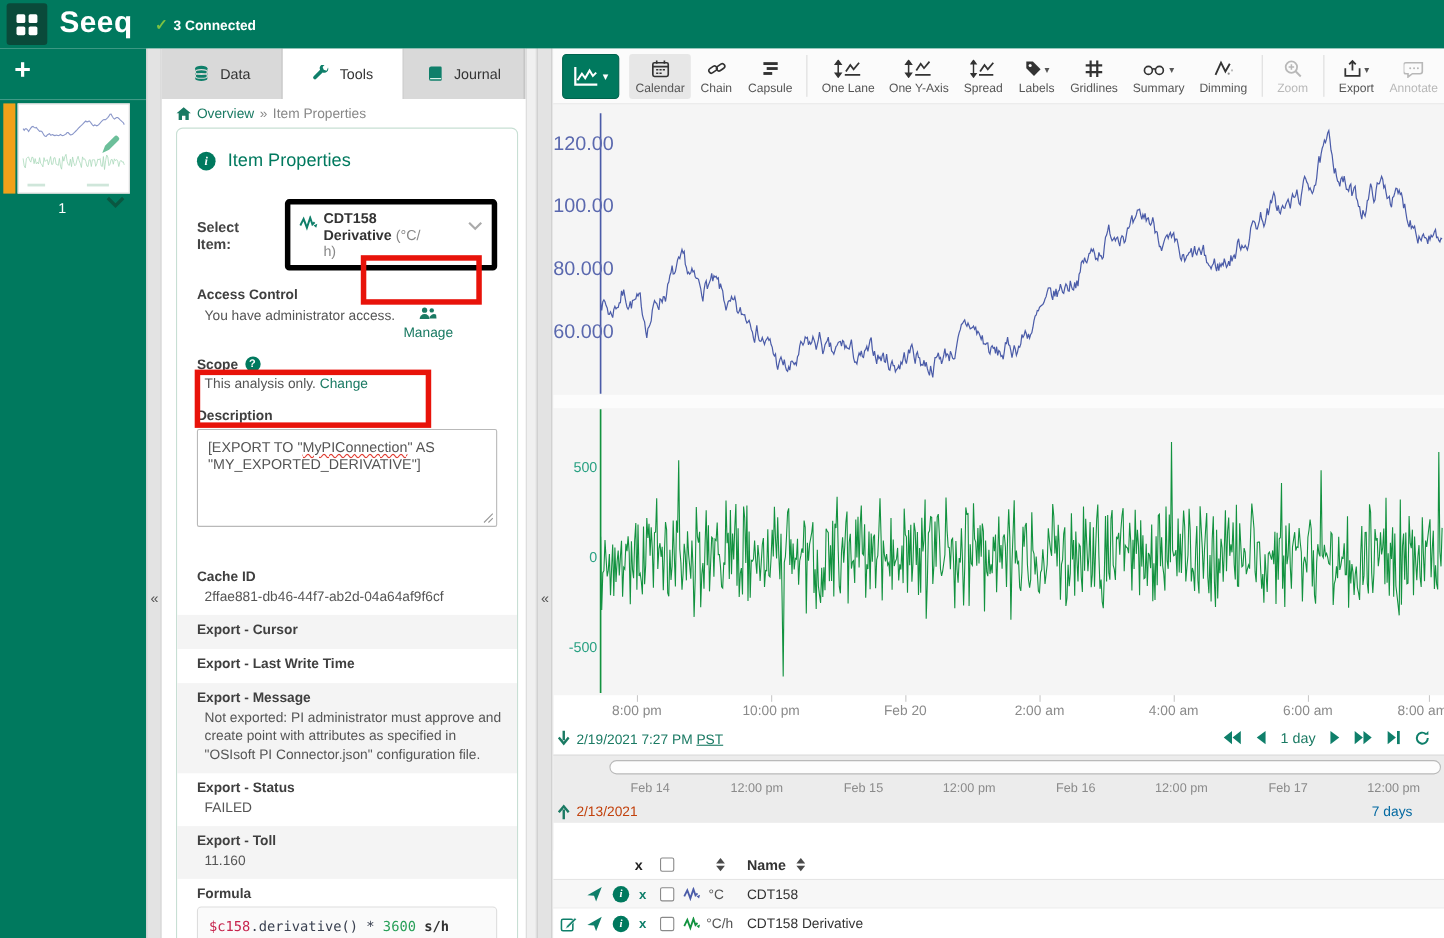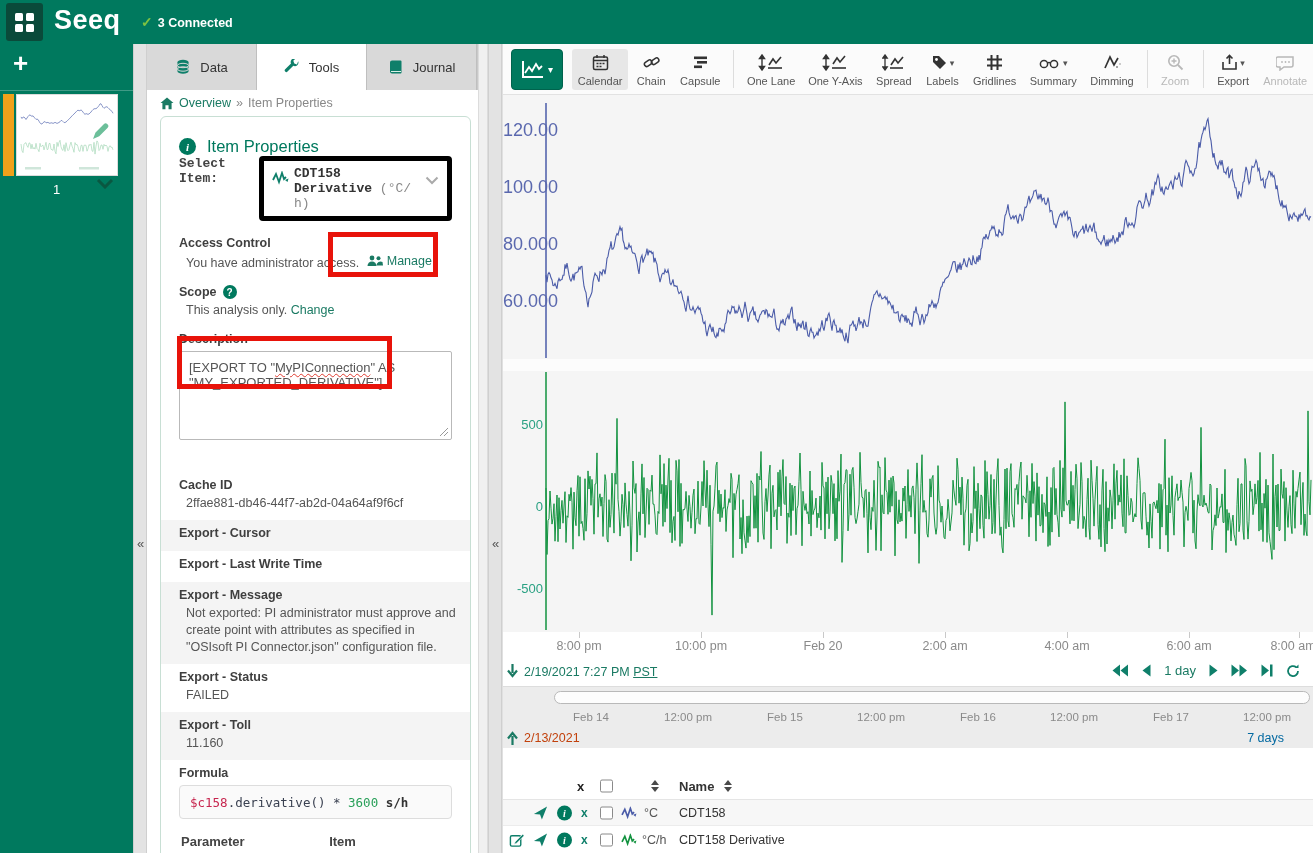--- a/index.html
+++ b/index.html
@@ -43,33 +43,33 @@
   .tab { width:110px; height:46px; display:flex; align-items:center; justify-content:center; gap:9px; font-size:13px; color:#333; background:#d9d9d9; border-right:1px solid #bfbfbf; cursor:pointer; }
   .tab.active { background:#fff; }
   .breadcrumb { position:absolute; left:13px; top:52px; font-size:12.5px; color:#888; display:flex; align-items:center; gap:5px; }
   .breadcrumb .bc-link { color:#1a7a63; cursor:pointer; }
   .card { position:absolute; left:13px; top:72px; width:311px; height:760px; background:#fff; border:1px solid #c8dfd4; border-radius:6px; overflow:hidden; }
   .ip-header { margin:20px 18px 0; display:flex; align-items:center; gap:11px; color:#00795e; font-size:16.5px; }
   .icircle { width:17px; height:17px; border-radius:50%; background:#00795e; color:#fff; display:inline-flex; align-items:center; justify-content:center; font-size:11px; font-weight:bold; font-family:"Liberation Serif",serif; font-style:italic; flex:0 0 auto; }
   .icircle::after { content:"i"; }
   .qcircle { width:14px; height:14px; border-radius:50%; background:#00795e; color:#fff; display:inline-flex; align-items:center; justify-content:center; font-size:10px; font-weight:bold; }
   .qcircle::after { content:"?"; }
-  .select-row { margin:0 18px 0; display:flex; gap:8px;font-family:Liberation Mono, monospace; }
+  .select-row { margin:25px 18px 0; display:flex; align-items:center; gap:8px; }
   .sel-label { font-size:13px; font-weight:bold; color:#444; width:72px; }
   .dropdown { flex:1; border:5px solid #000000; border-radius:4px; min-height:42px; position:relative; padding:5px 32px 5px 30px; cursor:pointer; background:#fff; }
   .dd-sig { position:absolute; left:8px; top:10px; }
   .dd-line1 { font-size:13px; color:#888; }
   .dd-line1 b { color:#333; }
   .dd-line2 { font-size:13px; color:#888; }
   .dd-caret { position:absolute; right:8px; top:15px; color:#999; }
   .sect { margin:15px 18px 0; }
   .sect-label { font-size:12.5px; font-weight:bold; color:#3f3f3f; display:flex; align-items:center; gap:6px; }
   .sect-text { margin-top:4px; padding-left:7px; font-size:12.5px; color:#555; }
   .glink { color:#1a7a63; cursor:pointer; }
-  .manage { display:inline-flex; align-items:center; gap:4px; margin-left:4px; }
+  .manage { display:inline-flex; align-items:center; gap:4px; margin-left:4px;flex-direction:column; }
   .desc-box { margin-top:5px; border:1px solid #b9b9b9; border-radius:2px; height:89px; padding:8px 9px; font-size:13px; color:#555; position:relative; background:#fff; }
   .wavy { text-decoration:underline; text-decoration-style:wavy; text-decoration-color:#e03c31; text-decoration-thickness:1px; }
   .resize-h { position:absolute; right:2px; bottom:2px; }
   .props { margin-top:32px; }
   .prow { padding:6px 18px 8px; }
   .prow.gray { background:#f4f4f4; }
   .prow .plabel { font-size:12.5px; font-weight:bold; color:#3f3f3f; }
   .prow .pvalue { font-size:12.5px; color:#555; padding-left:7px; margin-top:3px; line-height:17px; word-wrap:break-word; }
   .formula-box { margin:5px 18px 10px; border:1px solid #ddd; background:#fafafa; border-radius:4px; padding:9px 10px 8px; font-family:"DejaVu Sans Mono", monospace; font-size:12.5px; }
   .f-var { color:#c7254e; }

